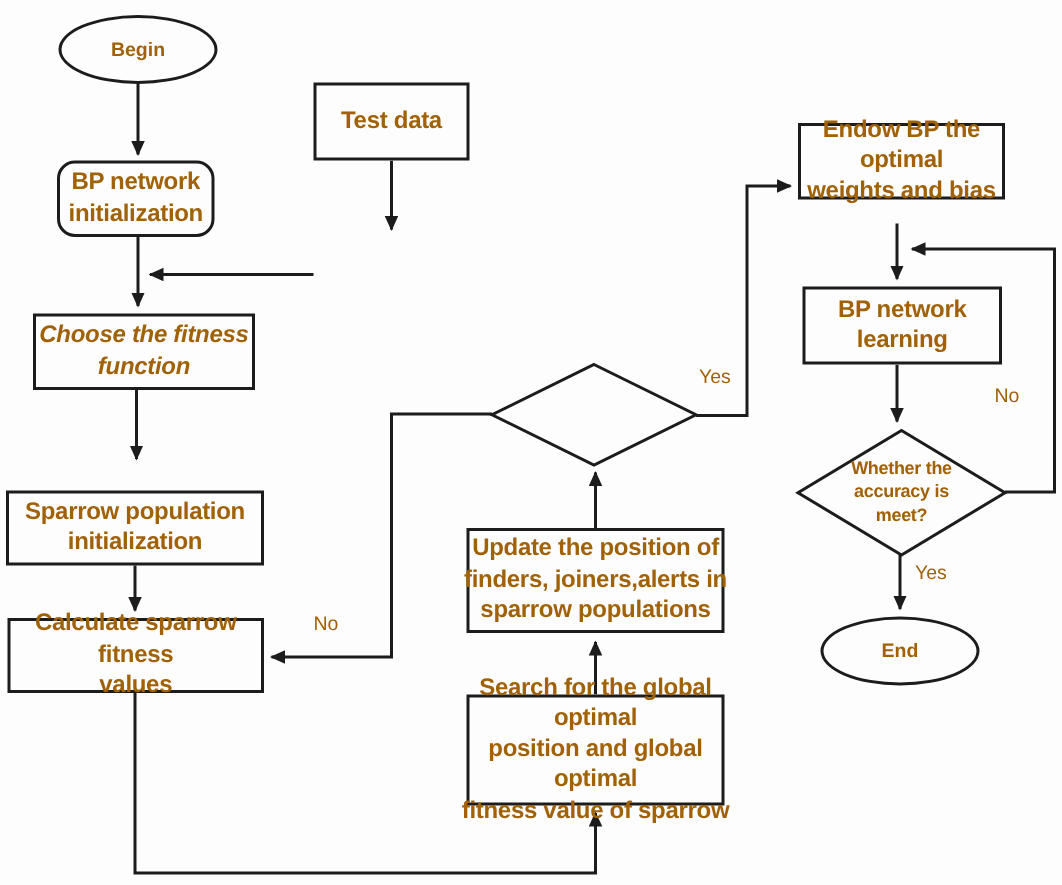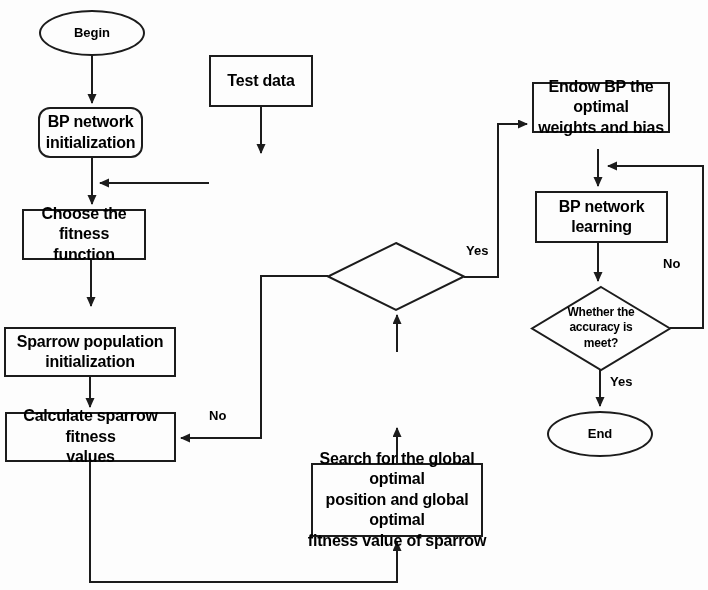--- a/index.html
+++ b/index.html
@@ -1,45 +1,45 @@
 <!DOCTYPE html>
 <html><head>
 <meta charset="utf-8">
 <style>
   html,body{margin:0;padding:0;background:#ffffff;}
   .canvas{
     position:relative;width:708px;height:590px;background:#fdfdfd;overflow:hidden;
-    font-family:"Liberation Sans", sans-serif;color:#000000;
+    font-family:"Liberation Sans", sans-serif;color:#a16207;
   }
   .wires{position:absolute;left:0;top:0;width:708px;height:590px;}
   .node{
     position:absolute;background:#fdfdfd;border:2px solid #1c1c1c;box-sizing:border-box;
   }
   .node .lbl,.free-lbl{
     position:absolute;left:-6px;right:-6px;top:0;bottom:0;
     display:flex;align-items:center;justify-content:center;text-align:center;
     font-size:16px;font-weight:700;line-height:1.28;letter-spacing:-0.2px;
     white-space:pre-line;
   }
   .terminal{border-radius:50%;}
   .terminal .lbl{font-size:13px;letter-spacing:0;}
   .rounded{border-radius:12px;}
   .diamond-text{
     position:absolute;display:flex;align-items:center;justify-content:center;text-align:center;
     font-size:12px;font-weight:700;line-height:1.3;letter-spacing:-0.2px;white-space:pre-line;
   }
   .edge-label{
-    position:absolute;font-size:13px;font-weight:700;letter-spacing:0;
+    position:absolute;font-size:13px;font-weight:400;letter-spacing:0;
   }
   
   #n-begin   {left:39px;  top:10px;  width:106px; height:46px;}
   #n-test    {left:209px; top:55px;  width:104px; height:52px;}
   #n-bpinit  {left:38px;  top:107px; width:105px; height:51px;}
   #n-dataprep{left:209px; top:158px; width:104px; height:50px;}
-  #n-choose  {left:22px;  top:209px; width:124px; height:51px;}
+  #n-choose  {left:22px;  top:209px; width:148px; height:51px;font-style:italic;}
   #n-sparrow {left:4px;   top:327px; width:172px; height:50px;}
   #n-calc    {left:5px;   top:412px; width:171px; height:50px;}
   #n-update  {left:311px; top:352px; width:172px; height:70px;}
   #n-search  {left:311px; top:463px; width:172px; height:74px;}
   #n-endow   {left:532px; top:82px;  width:138px; height:51px;}
   #n-bplearn {left:535px; top:191px; width:133px; height:52px;}
   #n-end     {left:547px; top:411px; width:106px; height:46px;}
   #t-satisfy {left:331px; top:248px; width:130px; height:56px;}
   #t-whether {left:546px; top:296px; width:110px; height:64px;}
   #l-yes1{left:466px; top:243px;}
@@ -103,20 +103,25 @@
   <div class="node" id="n-sparrow">
     <div class="lbl">Sparrow population
 initialization</div>
   </div>
 
   <div class="node" id="n-calc">
     <div class="lbl">Calculate sparrow fitness
 values</div>
   </div>
 
+  <div class="node" id="n-update">
+    <div class="lbl">Update the position of
+finders, joiners,alerts in
+sparrow populations</div>
+  </div>
 
   <div class="node" id="n-search">
     <div class="lbl">Search for the global optimal
 position and global optimal
 fitness value of sparrow</div>
   </div>
 
   <div class="node" id="n-endow">
     <div class="lbl">Endow BP the optimal
 weights and bias</div>

